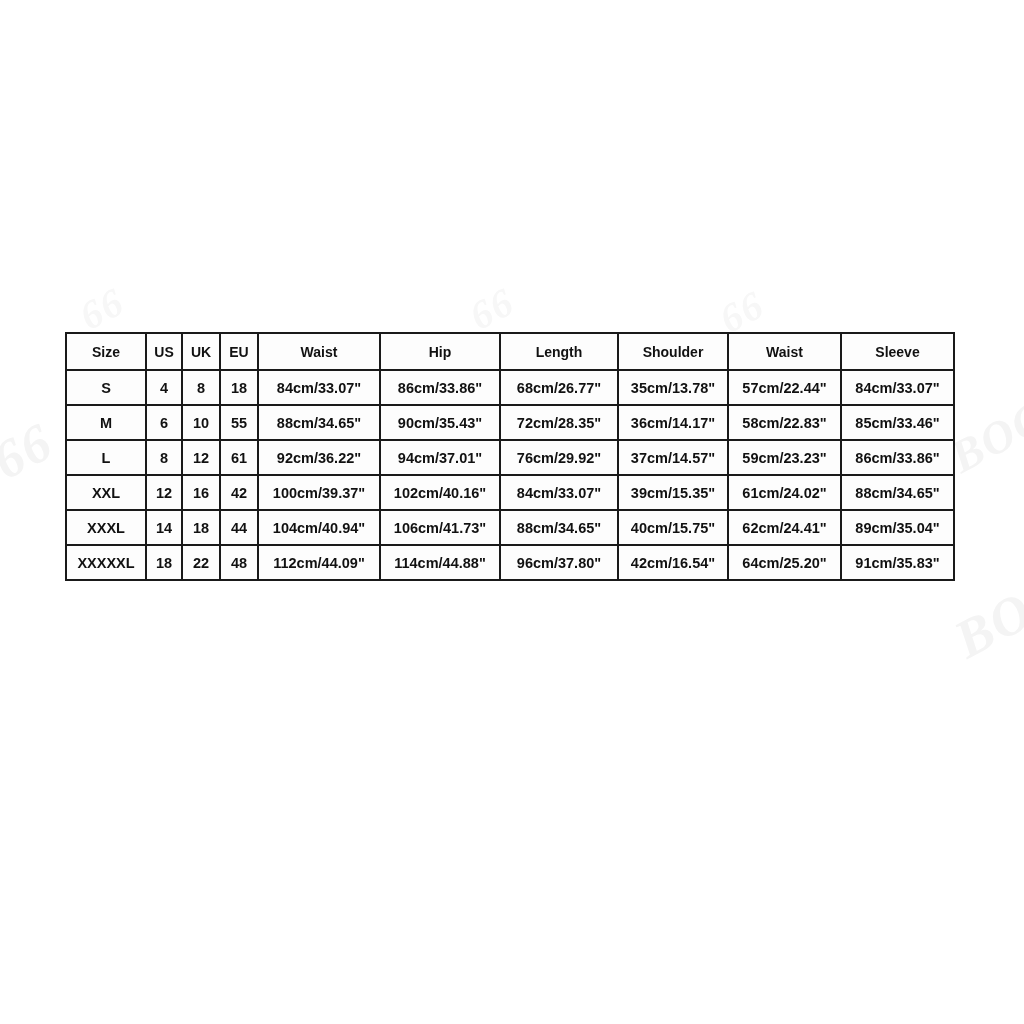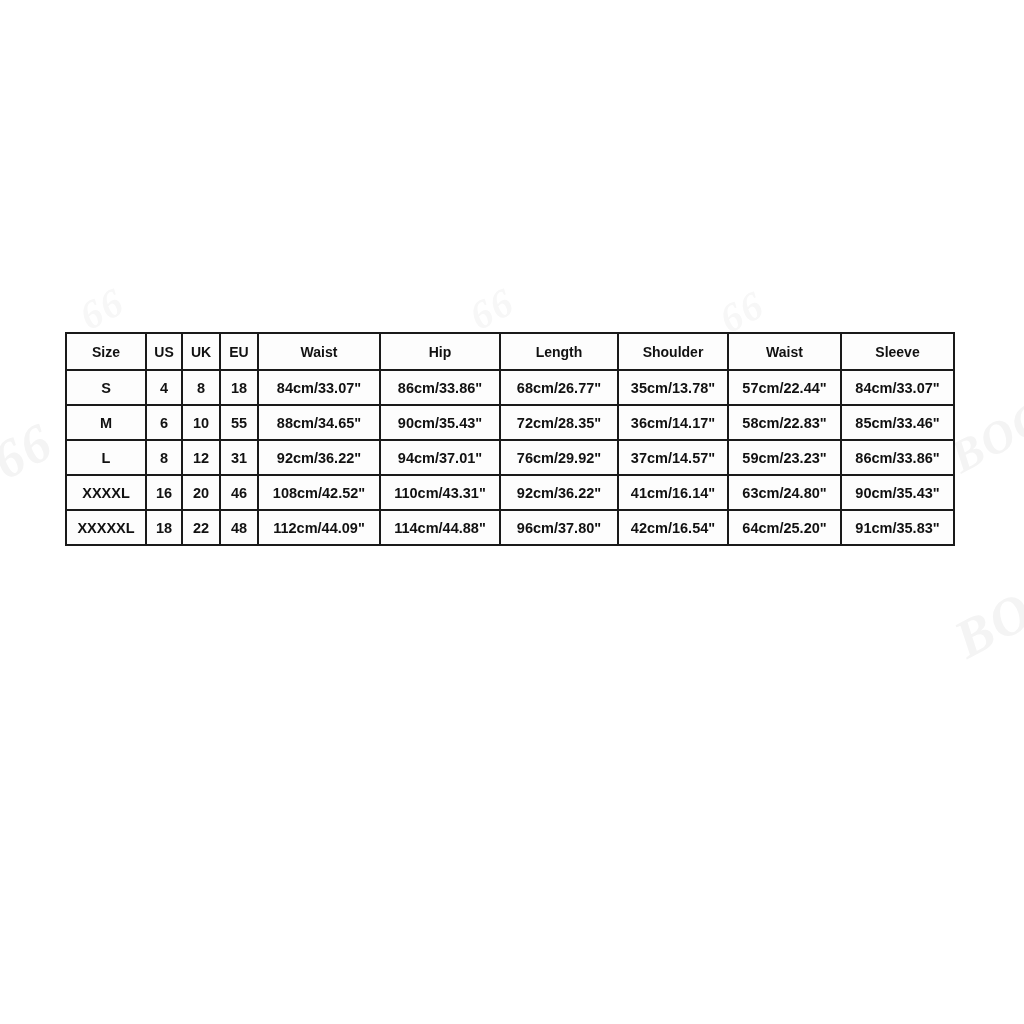--- a/index.html
+++ b/index.html
@@ -141,39 +141,51 @@
         <td>90cm/35.43"</td>
         <td>72cm/28.35"</td>
         <td>36cm/14.17"</td>
         <td>58cm/22.83"</td>
         <td>85cm/33.46"</td>
       </tr>
       <tr>
         <td>L</td>
         <td>8</td>
         <td>12</td>
-        <td>31</td>
+        <td>61</td>
         <td>92cm/36.22"</td>
         <td>94cm/37.01"</td>
         <td>76cm/29.92"</td>
         <td>37cm/14.57"</td>
         <td>59cm/23.23"</td>
         <td>86cm/33.86"</td>
       </tr>
       <tr>
-        <td>XXXXL</td>
+        <td>XXL</td>
+        <td>12</td>
         <td>16</td>
-        <td>20</td>
-        <td>46</td>
-        <td>108cm/42.52"</td>
-        <td>110cm/43.31"</td>
-        <td>92cm/36.22"</td>
-        <td>41cm/16.14"</td>
-        <td>63cm/24.80"</td>
-        <td>90cm/35.43"</td>
+        <td>42</td>
+        <td>100cm/39.37"</td>
+        <td>102cm/40.16"</td>
+        <td>84cm/33.07"</td>
+        <td>39cm/15.35"</td>
+        <td>61cm/24.02"</td>
+        <td>88cm/34.65"</td>
+      </tr>
+      <tr>
+        <td>XXXL</td>
+        <td>14</td>
+        <td>18</td>
+        <td>44</td>
+        <td>104cm/40.94"</td>
+        <td>106cm/41.73"</td>
+        <td>88cm/34.65"</td>
+        <td>40cm/15.75"</td>
+        <td>62cm/24.41"</td>
+        <td>89cm/35.04"</td>
       </tr>
       <tr>
         <td>XXXXXL</td>
         <td>18</td>
         <td>22</td>
         <td>48</td>
         <td>112cm/44.09"</td>
         <td>114cm/44.88"</td>
         <td>96cm/37.80"</td>
         <td>42cm/16.54"</td>

